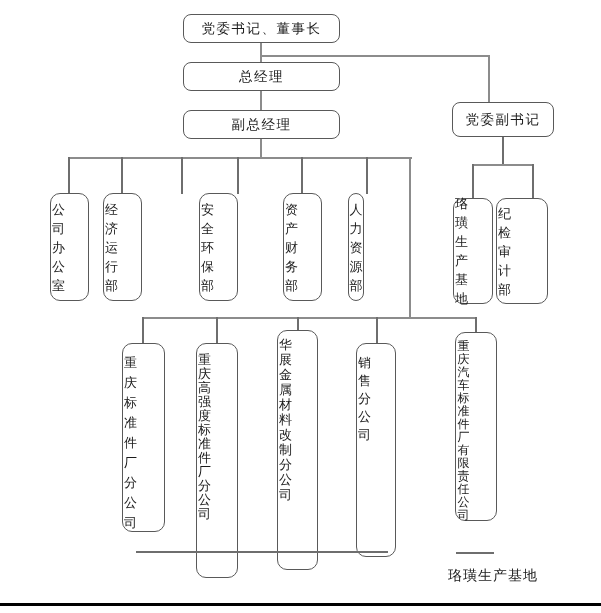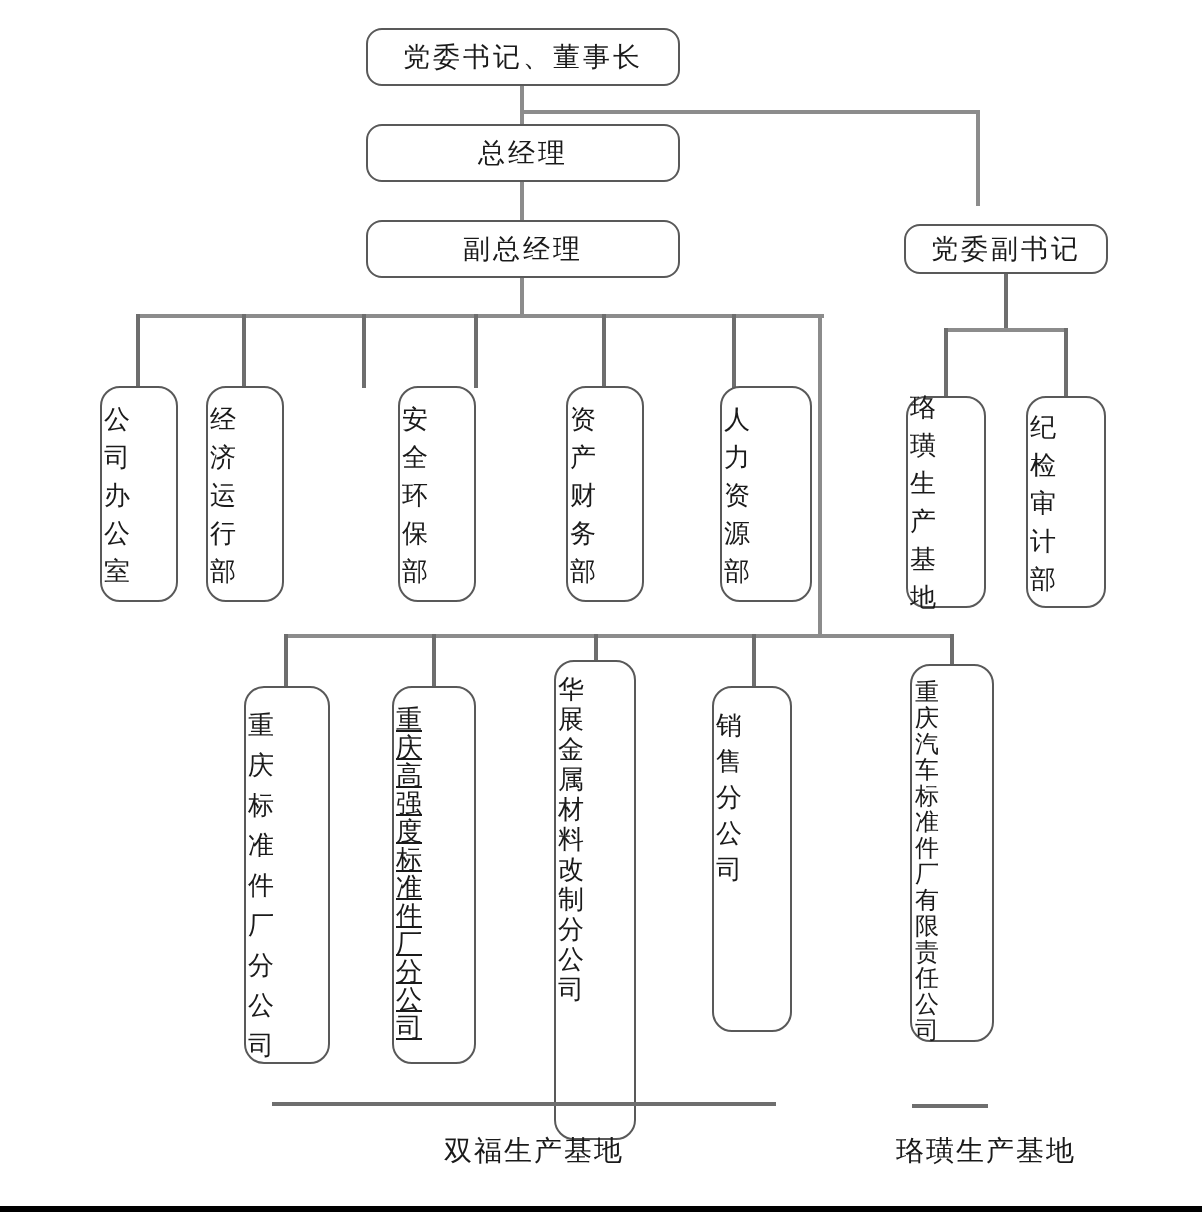--- a/index.html
+++ b/index.html
@@ -70,63 +70,62 @@
 
   <div class="box hbox" style="left:183px;top:14px;width:157px;height:29px;border-radius:8px;">
     <span>党委书记、董事长</span>
   </div>
   <div class="box hbox" style="left:183px;top:62px;width:157px;height:29px;border-radius:8px;">
     <span>总经理</span>
   </div>
   <div class="box hbox" style="left:183px;top:110px;width:157px;height:29px;border-radius:8px;">
     <span>副总经理</span>
   </div>
-  <div class="box hbox" style="left:452px;top:112px;width:102px;height:25px;border-radius:8px;">
+  <div class="box hbox" style="left:452px;top:102px;width:102px;height:35px;border-radius:8px;">
     <span>党委副书记</span>
   </div>
 
   <div class="box vbox vcenter" style="left:50px;top:193px;width:39px;height:108px;">
     <div class="vtext lh19">公司办公室</div>
   </div>
   <div class="box vbox vcenter" style="left:103px;top:193px;width:39px;height:108px;">
     <div class="vtext lh19">经济运行部</div>
   </div>
   <div class="box vbox vcenter" style="left:163px;top:193px;width:39px;height:108px;margin-left:36px;">
     <div class="vtext lh19">安全环保部</div>
   </div>
   <div class="box vbox vcenter" style="left:283px;top:193px;width:39px;height:108px;">
     <div class="vtext lh19">资产财务部</div>
   </div>
-  <div class="box vbox vcenter" style="left:348px;top:193px;width:46px;height:108px;margin-left:12px;">
+  <div class="box vbox vcenter" style="left:348px;top:193px;width:16px;height:108px;">
     <div class="vtext lh19">人力资源部</div>
   </div>
 
   <div class="box vbox vcenter" style="left:453px;top:198px;width:40px;height:106px;">
     <div class="vtext lh19">珞璜生产基地</div>
   </div>
-  <div class="box vbox vcenter" style="left:513px;top:198px;width:40px;height:106px;">
+  <div class="box vbox vcenter" style="left:496px;top:198px;width:52px;height:106px;">
     <div class="vtext lh19">纪检审计部</div>
   </div>
 
   <div class="box vbox" style="left:122px;top:343px;width:43px;height:189px;">
     <div class="vtext lh20">重庆标准件厂分公司</div>
   </div>
-  <div class="box vbox" style="left:196px;top:343px;width:42px;height:189px;text-decoration:underline;">
+  <div class="box vbox" style="left:196px;top:343px;width:42px;height:235px;">
     <div class="vtext lh14">重庆高强度标准件厂分公司</div>
   </div>
   <div class="box vbox" style="left:277px;top:330px;width:41px;height:240px;">
     <div class="vtext lh15">华展金属材料改制分公司</div>
   </div>
-  <div class="box vbox" style="left:356px;top:343px;width:40px;height:173px;">
+  <div class="box vbox" style="left:356px;top:343px;width:40px;height:214px;">
     <div class="vtext lh18">销售分公司</div>
   </div>
   <div class="box vbox" style="left:455px;top:332px;width:42px;height:189px;">
     <div class="vtext lh13">重庆汽车标准件厂有限责任公司</div>
   </div>
 
   <div class="line thin" style="left:136px;top:551px;width:252px;height:1.5px;"></div>
   <div class="line thin" style="left:456px;top:552px;width:38px;height:1.5px;"></div>
-  <div class="base-label" style="left:187px;top:567px;">双福生产基地</div>
   <div class="base-label" style="left:413px;top:567px;">珞璜生产基地</div>
 
   <div class="page-rule" style="left:0;top:603px;width:601px;height:2.5px;"></div>
 
 </div>
 
 </body></html>

